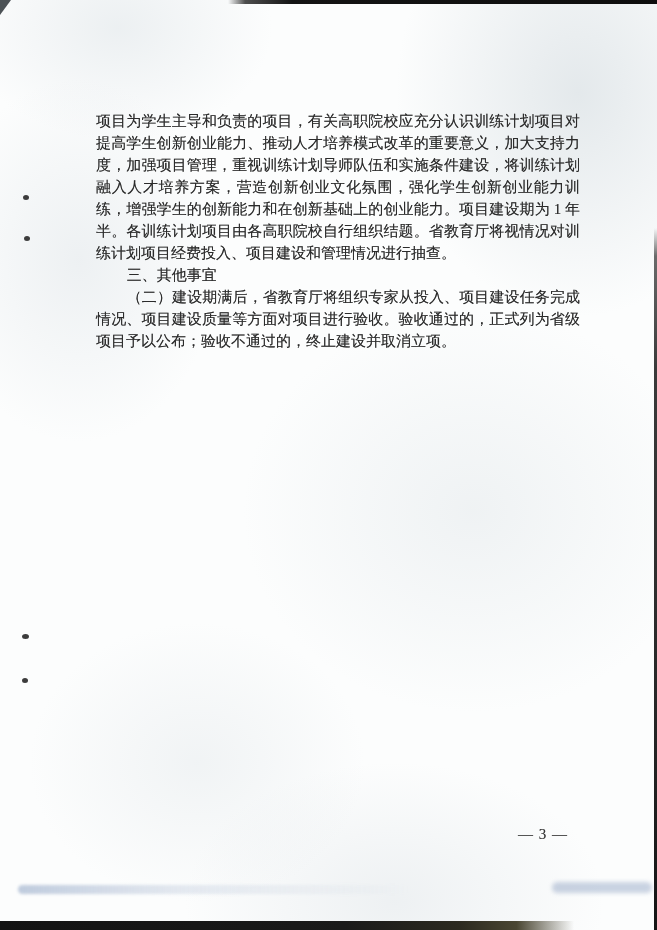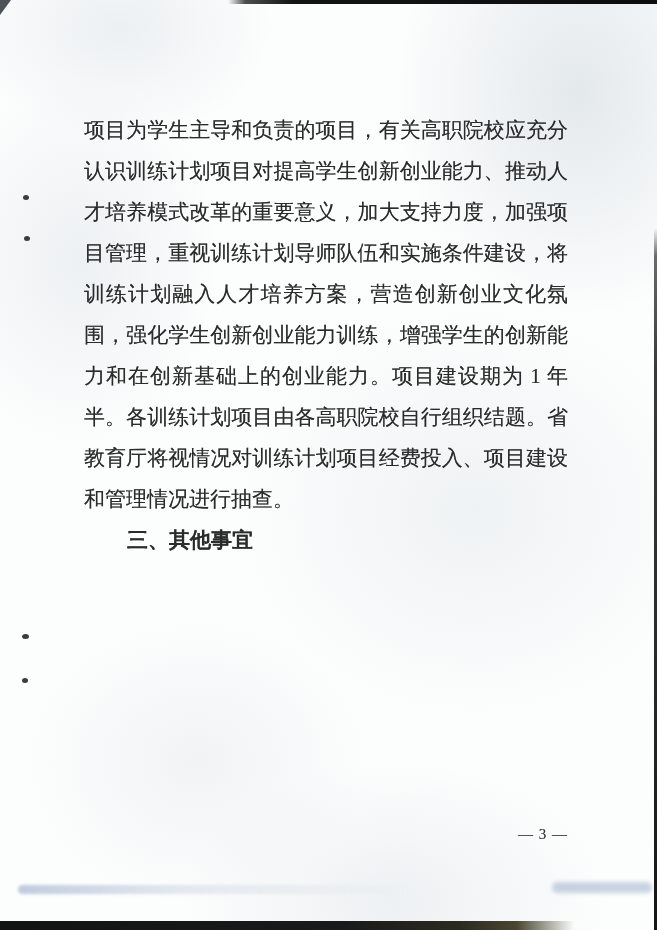--- a/index.html
+++ b/index.html
@@ -61,34 +61,34 @@
   .dot { border-radius: 50%; background: #3c3c3c; filter: blur(0.4px); }
   .dot-1 { top: 195px; left: 23px; width: 6px; height: 5px; }
   .dot-2 { top: 236px; left: 24px; width: 6px; height: 5px; }
   .dot-3 { top: 634px; left: 22px; width: 7px; height: 5px; }
   .dot-4 { top: 678px; left: 22px; width: 6px; height: 5px; }
 
   
   .text-block {
     position: absolute;
     top: 110px;
-    left: 84px;
+    left: 96px;
     width: 484px;
-    font-size: 21px;
-    line-height: 41px;
+    font-size: 15px;
+    line-height: 22px;
     color: #2b2b2b;
     text-shadow: 0 0 0.5px rgba(43,43,43,0.55);
   }
   .text-block p {
     margin: 0;
     text-align: justify;
     text-justify: inter-ideograph;
   }
   .para-indent { text-indent: 2.05em; }
-  .section-heading { font-weight: bold; }
+  .section-heading { font-weight: normal; }
 
   .page-number {
     position: absolute;
     top: 826px;
     left: 518px;
     width: 70px;
     font-size: 15px;
     letter-spacing: 1px;
     color: #353535;
     text-shadow: 0 0 0.5px rgba(53,53,53,0.5);
@@ -107,17 +107,18 @@
   <div class="artifact smudge-a"></div>
   <div class="artifact smudge-b"></div>
   <div class="artifact dot dot-1"></div>
   <div class="artifact dot dot-2"></div>
   <div class="artifact dot dot-3"></div>
   <div class="artifact dot dot-4"></div>
 
   <div class="text-block">
     <p>项目为学生主导和负责的项目，有关高职院校应充分认识训练计划项目对提高学生创新创业能力、推动人才培养模式改革的重要意义，加大支持力度，加强项目管理，重视训练计划导师队伍和实施条件建设，将训练计划融入人才培养方案，营造创新创业文化氛围，强化学生创新创业能力训练，增强学生的创新能力和在创新基础上的创业能力。项目建设期为 1 年半。各训练计划项目由各高职院校自行组织结题。省教育厅将视情况对训练计划项目经费投入、项目建设和管理情况进行抽查。</p>
     <p class="para-indent section-heading">三、其他事宜</p>
+    <p class="para-indent">（二）建设期满后，省教育厅将组织专家从投入、项目建设任务完成情况、项目建设质量等方面对项目进行验收。验收通过的，正式列为省级项目予以公布；验收不通过的，终止建设并取消立项。</p>
   </div>
 
   <div class="page-number">— 3 —</div>
 
 </div>
 
 </body></html>

